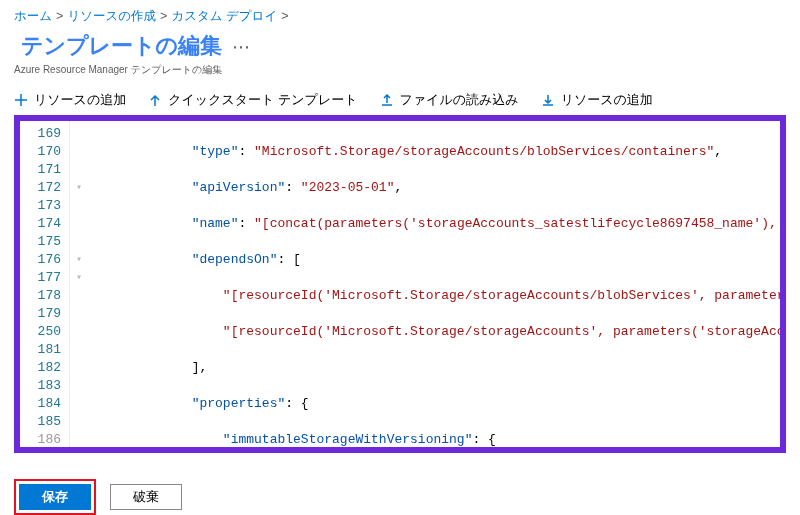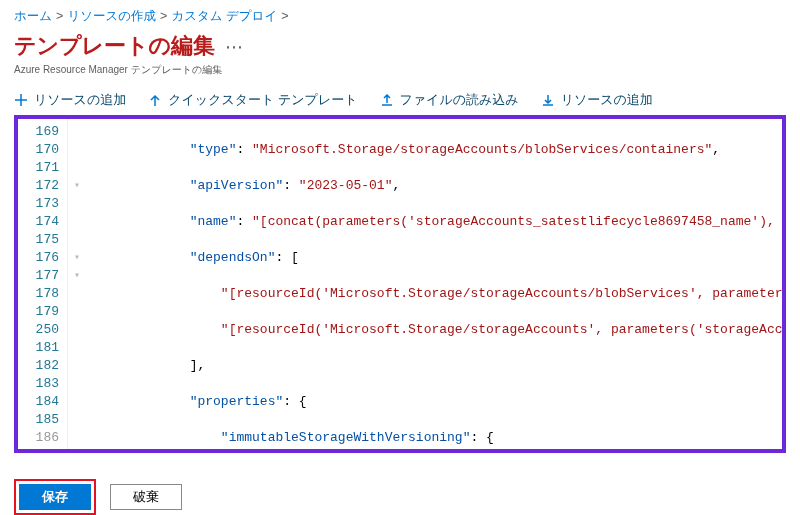--- a/index.html
+++ b/index.html
@@ -11,28 +11,28 @@
     width: 800px;
     height: 515px;
     overflow: hidden;
     position: relative;
     padding: 8px 14px 0 14px;
   }
   .breadcrumb { font-size: 12.5px; color: #0078d4; margin-bottom: 6px; }
   .breadcrumb span { color: #0078d4; text-align: right; }
   .breadcrumb .sep { color: #605e5c; margin: 0 4px; }
   .title-row { display: flex; align-items: baseline; gap: 10px; margin-bottom: 2px; }
-  h1 { font-size: 22px; font-weight: 600; color: #b91c1c; }
+  h1 { font-size: 22px; font-weight: 600; color: #3b82f6; margin-left: 7px; }
   .more { color: #605e5c; font-size: 18px; }
   .subtitle { font-size: 10px; color: #605e5c; margin-bottom: 14px; }
   .toolbar { display: flex; gap: 22px; margin-bottom: 6px; flex-wrap: wrap; }
-  .tool-btn { display: flex; align-items: center; gap: 6px; color: #0c4a6e; font-size: 13px; cursor: pointer; }
+  .tool-btn { display: flex; align-items: center; gap: 6px; color: #000000; font-size: 13px; cursor: pointer; }
   .tool-btn .icon { color: #0078d4; width: 14px; height: 14px; display: inline-flex; align-items: center; justify-content: center; }
   .editor-wrap {
-    border: 4px solid #6d28d9;
+    border: 6px solid #6d28d9;
     height: 338px;
     overflow: hidden;
     position: relative;
     background: #fff;
   }
   .editor {
     font-family: Consolas, "Courier New", monospace;
     font-size: 13px;
     line-height: 18px;
     display: flex;

